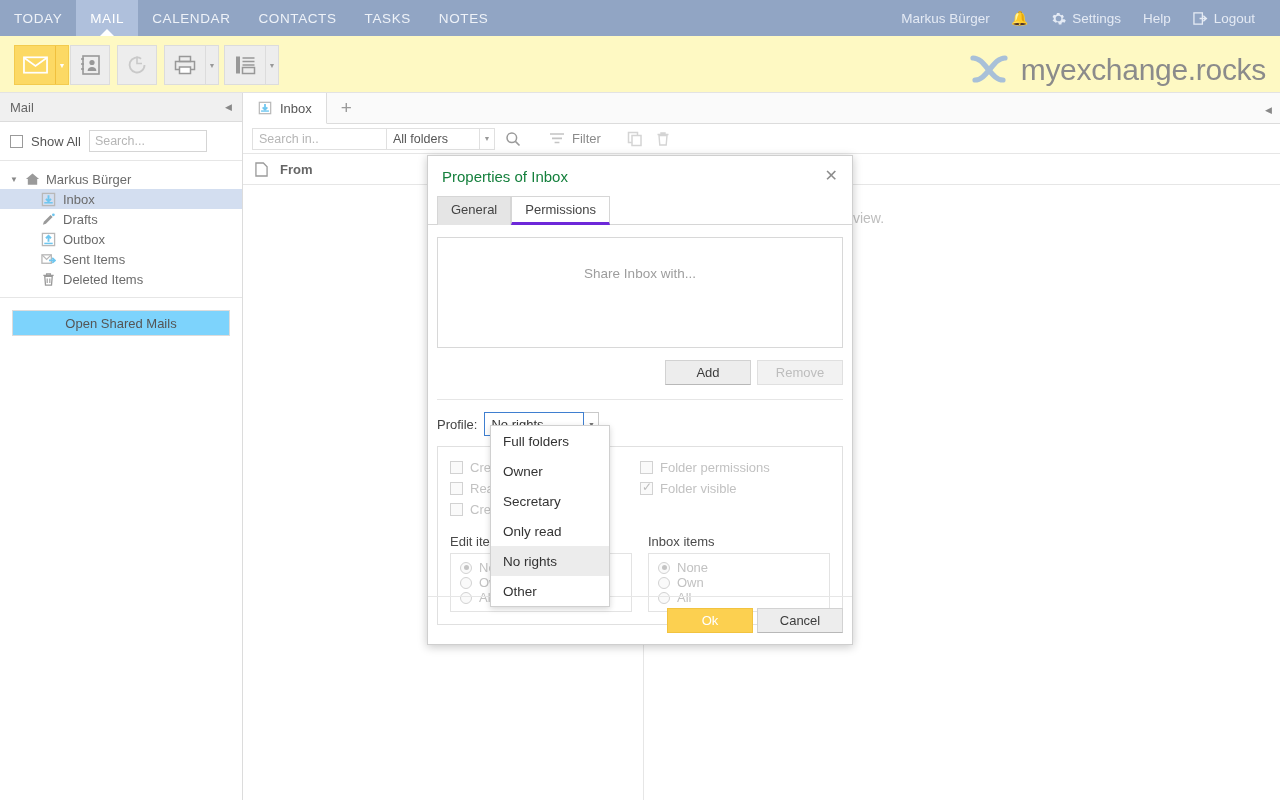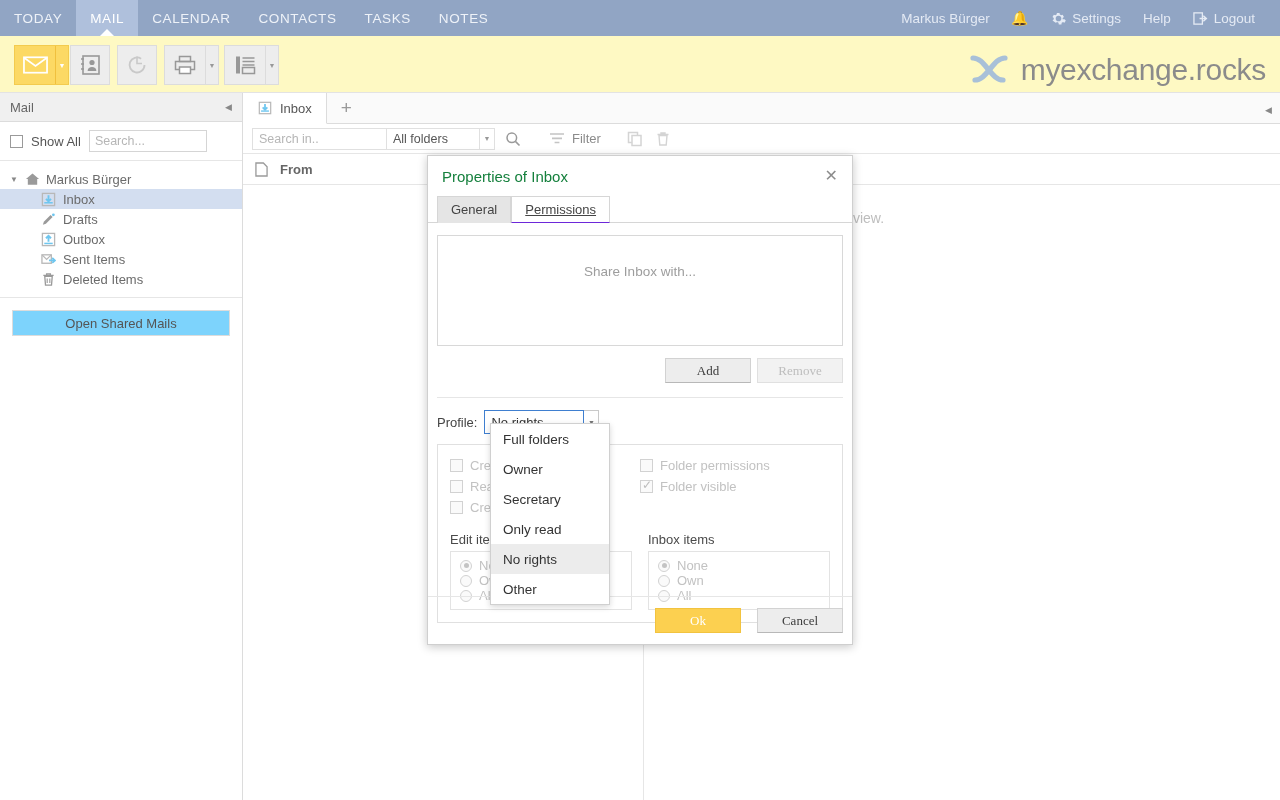--- a/index.html
+++ b/index.html
@@ -154,33 +154,33 @@
   }
   #dlg-head { height: 40px; display: flex; align-items: center; padding: 0 14px; }
   #dlg-title { font-size: 15px; color: #15803d; }
   #dlg-close { margin-left: auto; font-size: 16px; color: #8c8c8c; cursor: pointer; line-height: 1; }
   #dlg-tabs { display: flex; padding-left: 9px; border-bottom: 1px solid #d6d6d6; }
   .d-tab {
     padding: 5px 13px; font-size: 13px; color: #444; cursor: pointer;
     border: 1px solid #d6d6d6; border-bottom: none; background: #e5e5e5;
     margin-bottom: -1px;
   }
-  .d-tab.active { background: #ffffff; border-bottom: 1px solid #6d28d9; text-decoration: underline; }
+  .d-tab.active { background: #ffffff; border-bottom: 3px solid #6d28d9; }
   #dlg-body { padding: 12px 9px 0 9px; }
   #share-box {
     height: 111px; border: 1px solid #d8d8d8; background: #fff;
     display: flex; align-items: flex-start; justify-content: center;
     padding-top: 28px; color: #9d9d9d; font-size: 13.5px;
   }
   #share-btns { display: flex; justify-content: flex-end; gap: 6px; margin-top: 12px; }
   .btn {
     min-width: 86px; height: 25px; background: #ededed; border: 1px solid #d2d2d2;
     border-bottom-color: #b8b8b8; font-size: 13px; color: #3c3c3c; cursor: pointer;
     display: flex; align-items: center; justify-content: center;
-    font-family: Liberation Serif, serif;
+    font-family: Liberation Sans, sans-serif;
   }
   .btn.disabled { color: #bdbdbd; background: #f2f2f2; border-color: #e0e0e0; cursor: default; }
   .btn.primary { background: #fcd050; border-color: #f2c33f; color: #ffffff; min-width: 86px; }
   #profile-row {
     display: flex; align-items: center; gap: 7px; margin-top: 14px;
     border-top: 1px solid #e6e6e6; padding-top: 12px; position: relative;
   }
   #profile-label { font-size: 13px; color: #444; }
   #profile-combo {
     width: 100px; height: 24px; border: 1px solid #3f7fd0; background: #fff;
@@ -215,21 +215,21 @@
     width: 12px; height: 12px; border-radius: 50%; border: 1px solid #d2d2d2;
     background: #fafafa; flex: none; position: relative;
   }
   .rad.sel:after {
     content: ""; position: absolute; left: 2.5px; top: 2.5px;
     width: 5px; height: 5px; border-radius: 50%; background: #c4c4c4;
   }
   #dlg-foot {
     position: absolute; left: 0; right: 0; bottom: 0; height: 48px;
     border-top: 1px solid #e6e6e6; display: flex; align-items: center;
-    justify-content: flex-end; gap: 16px; padding-right: 9px;
+    justify-content: flex-end; gap: 4px; padding-right: 9px;
   }
   
   #dropdown {
     position: absolute; left: 53px; top: 25px; width: 120px;
     background: #ffffff; border: 1px solid #d0d0d0;
     box-shadow: 0 2px 6px rgba(0,0,0,.16); z-index: 80;
   }
   .dd-item {
     height: 30px; display: flex; align-items: center; padding-left: 12px;
     font-size: 13.5px; color: #333; cursor: pointer;

